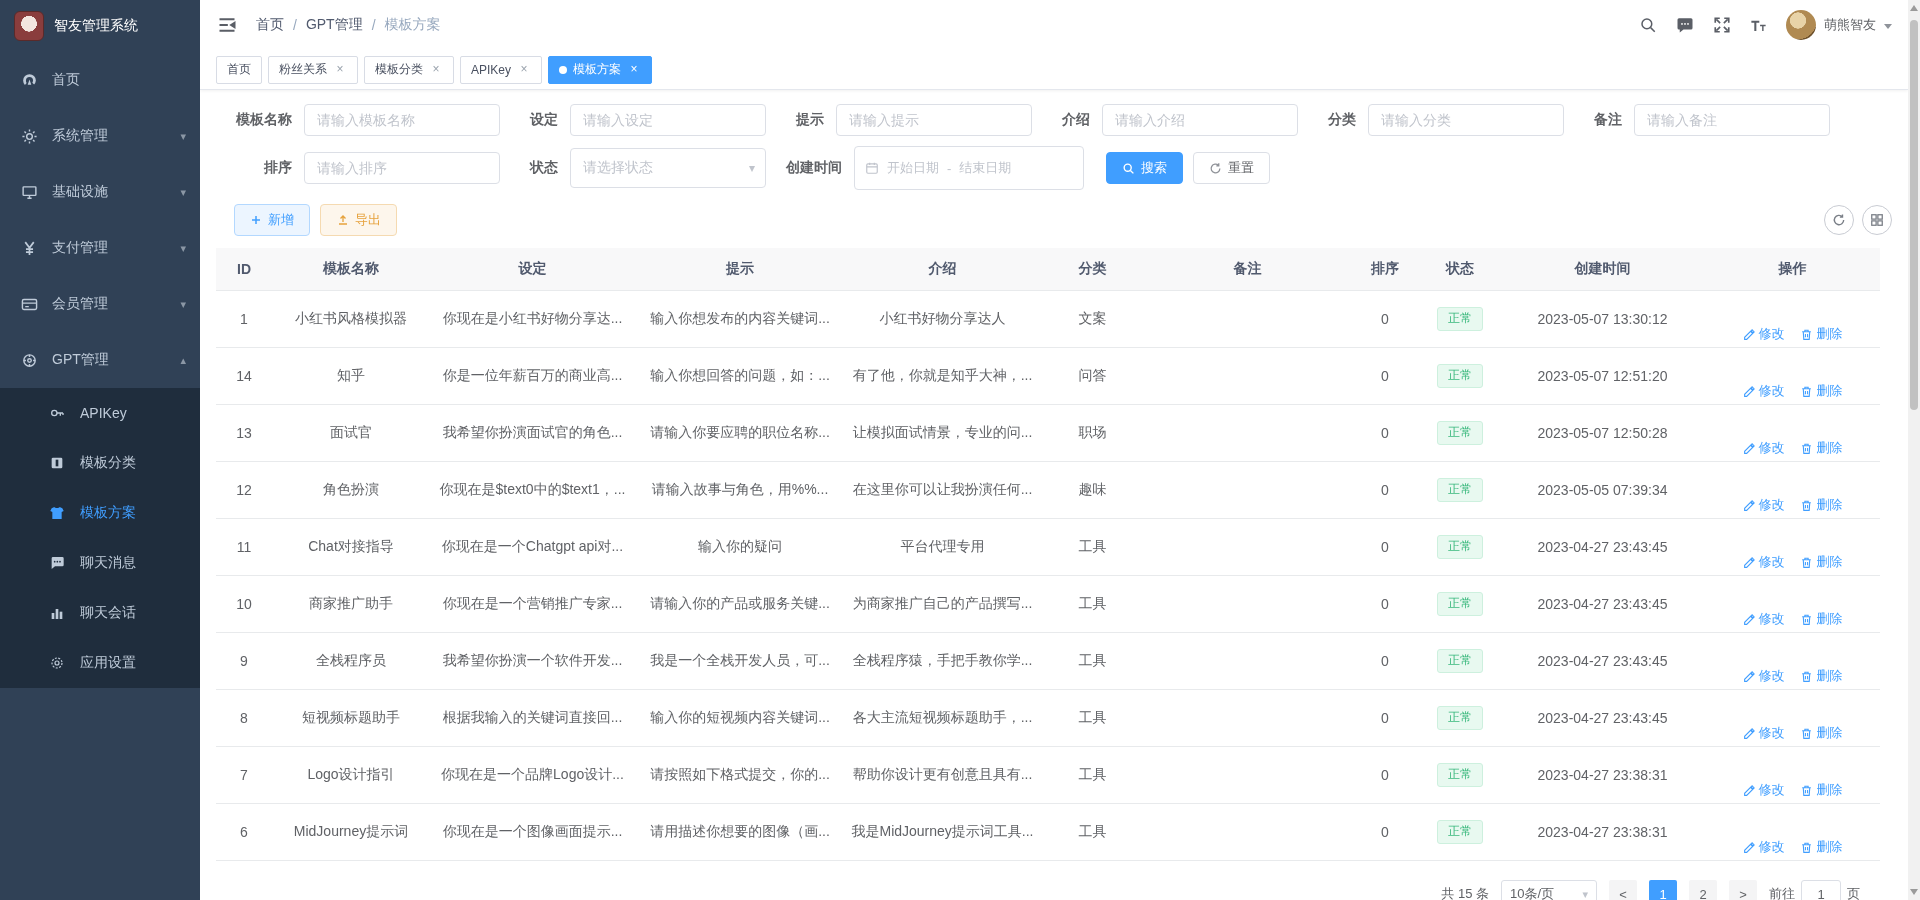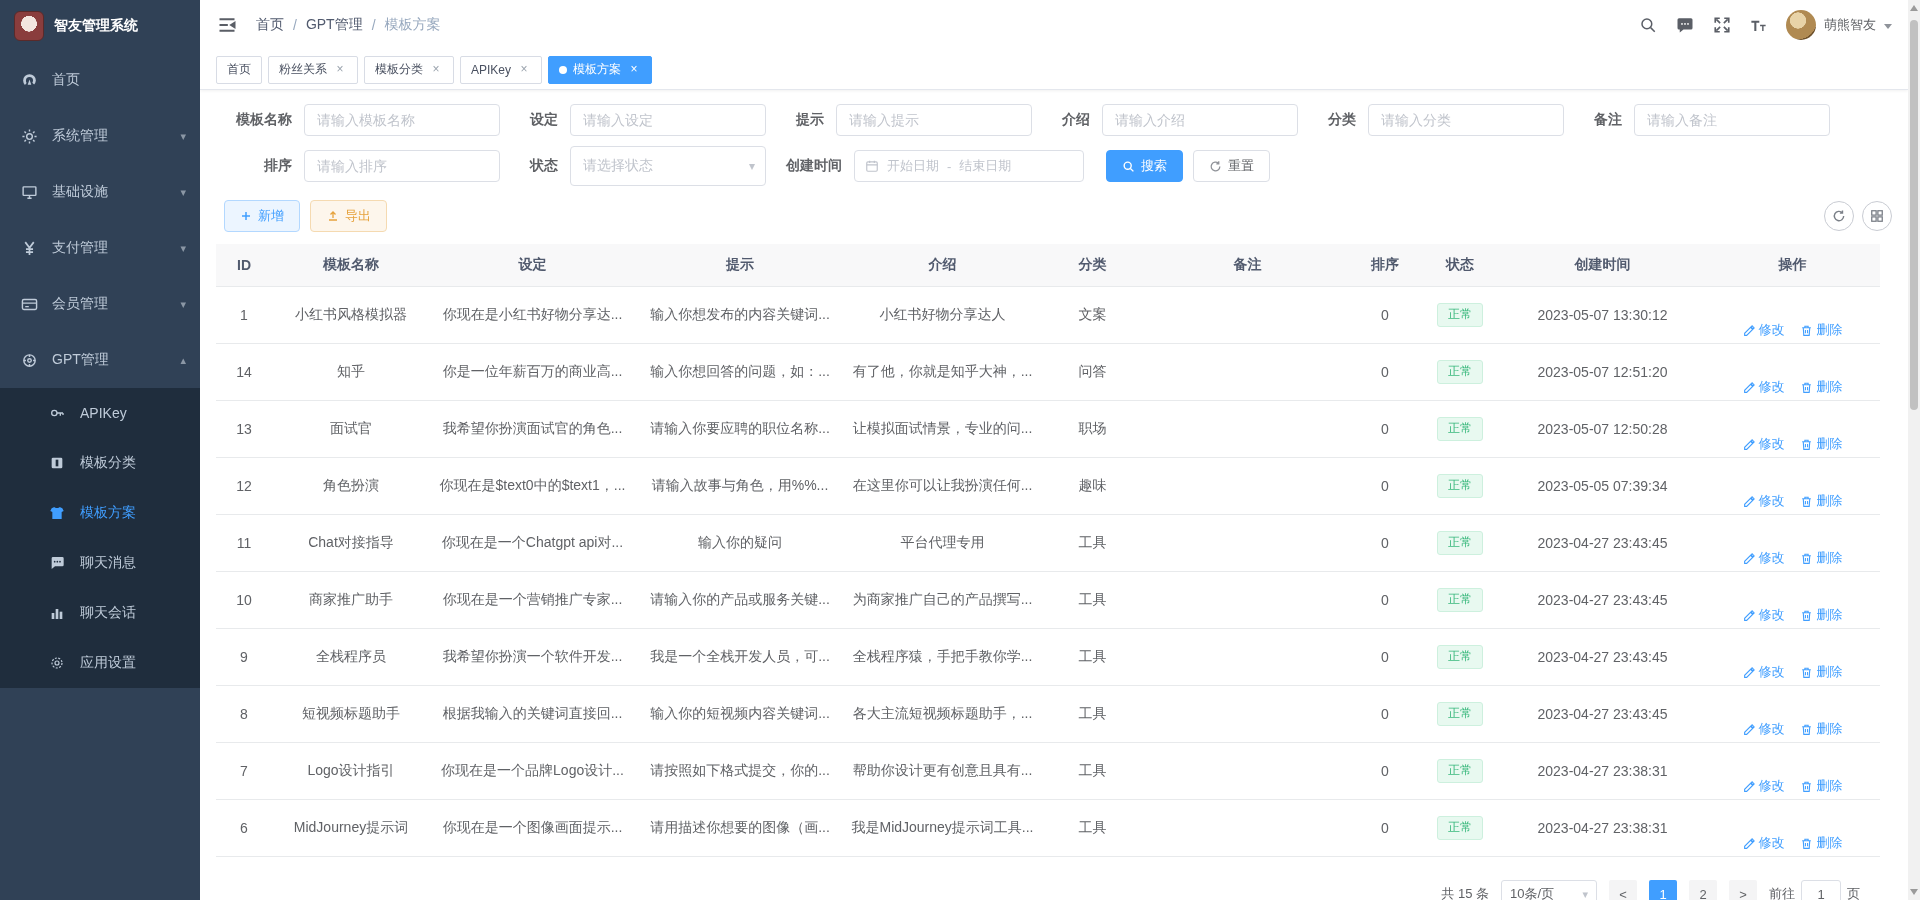--- a/index.html
+++ b/index.html
@@ -6,21 +6,21 @@
   html,body { width:1920px; height:900px; overflow:hidden; background:#fff;
     font-family:"Liberation Sans","DejaVu Sans",sans-serif; font-size:14px; color:#606266; }
   svg { display:block; }
   .icon { display:inline-flex; align-items:center; justify-content:center; flex:none; }
 
   
   .sidebar { position:fixed; left:0; top:0; bottom:0; width:200px; background:#304156; z-index:30; }
   .logo-row { height:52px; display:flex; align-items:center; padding-left:14px; gap:10px; }
   .logo-img { width:30px; height:30px; border-radius:6px; flex:none;
     background:radial-gradient(circle at 50% 42%, #f3e6e0 0 36%, #8a3d3d 37% 100%); border:1px solid #5a2a2a; }
-  .brand { color:#fff; font-weight:bold; font-size:14px; }
+  .brand { color:#fff; font-weight:normal; font-size:14px; }
   .menu { padding-top:0; }
   .menu-item { height:56px; display:flex; align-items:center; gap:14px; padding:0 14px 0 20px;
     color:#bfcbd9; font-size:14px; cursor:pointer; }
   .menu-item .label { flex:1; }
   .menu-item .chev { color:#8b97a5; font-size:11px; }
   .submenu { background:#1f2d3d; }
   .submenu .menu-item { height:50px; padding-left:48px; font-size:14px; }
   .menu-item.active { color:#409eff; }
   .micon { width:18px; height:18px; color:#bfcbd9; }
   .menu-item.active .micon { color:#409eff; }
@@ -62,33 +62,33 @@
   .f-label { width:88px; text-align:right; padding-right:12px; color:#606266; font-weight:bold; font-size:14px; flex:none; }
   .f-label.narrow { width:70px; }
   .inp { width:196px; height:32px; border:1px solid #dcdfe6; border-radius:4px; padding:0 12px; font-size:14px;
     color:#606266; background:#fff; outline:none;
     font-family:"Liberation Sans","DejaVu Sans",sans-serif; }
   .inp::placeholder { color:#c0c4cc; }
   .sel { width:196px; height:40px; border:1px solid #dcdfe6; border-radius:4px; padding:0 10px 0 12px;
     display:flex; align-items:center; color:#c0c4cc; cursor:pointer; background:#fff; }
   .sel .txt { flex:1; }
   .sel .chev { color:#c0c4cc; font-size:12px; }
-  .daterange { width:230px; height:32px; border:1px solid #dcdfe6; border-radius:4px; padding:0 10px;
+  .daterange { width:230px; height:44px; border:1px solid #dcdfe6; border-radius:4px; padding:0 10px;
     display:flex; align-items:center; gap:8px; color:#c0c4cc; background:#fff; }
   .daterange .ph { font-size:13px; }
 
   .btn { height:32px; border-radius:4px; display:inline-flex; align-items:center; gap:6px; padding:0 15px;
     font-size:13px; cursor:pointer; border:1px solid transparent; background:#fff;
     font-family:"Liberation Sans","DejaVu Sans",sans-serif; }
   .btn-primary { background:#409eff; border-color:#409eff; color:#fff; margin-left:22px; }
   .btn-default { border-color:#dcdfe6; color:#606266; margin-left:10px; }
   .btn-plain-primary { background:#ecf5ff; border-color:#b3d8ff; color:#409eff; }
   .btn-plain-warning { background:#fdf6ec; border-color:#f5dab1; color:#e6a23c; margin-left:10px;padding-left:16px; }
 
-  .toolbar { display:flex; align-items:center; margin:14px 0 12px 8px; }
+  .toolbar { display:flex; align-items:center; margin:14px 0 12px 18px; }
   .toolbar-right { margin-left:auto; display:flex; gap:8px; }
   .circle-btn { width:30px; height:30px; border-radius:50%; border:1px solid #c9ccd3; background:#fff;
     display:flex; align-items:center; justify-content:center; color:#7a7f87; cursor:pointer; }
   .circle-btn svg { width:14px; height:14px; }
 
   
   table { border-collapse:collapse; table-layout:fixed; width:1664px; }
   thead th { background:#f8f8f9; height:42px; font-weight:bold; color:#515a6e; font-size:14px;
     border-bottom:1px solid #e8eaec; text-align:center; }
   tbody td { height:57px; border-bottom:1px solid #e8eaec; text-align:center; font-size:14px; color:#606266;

